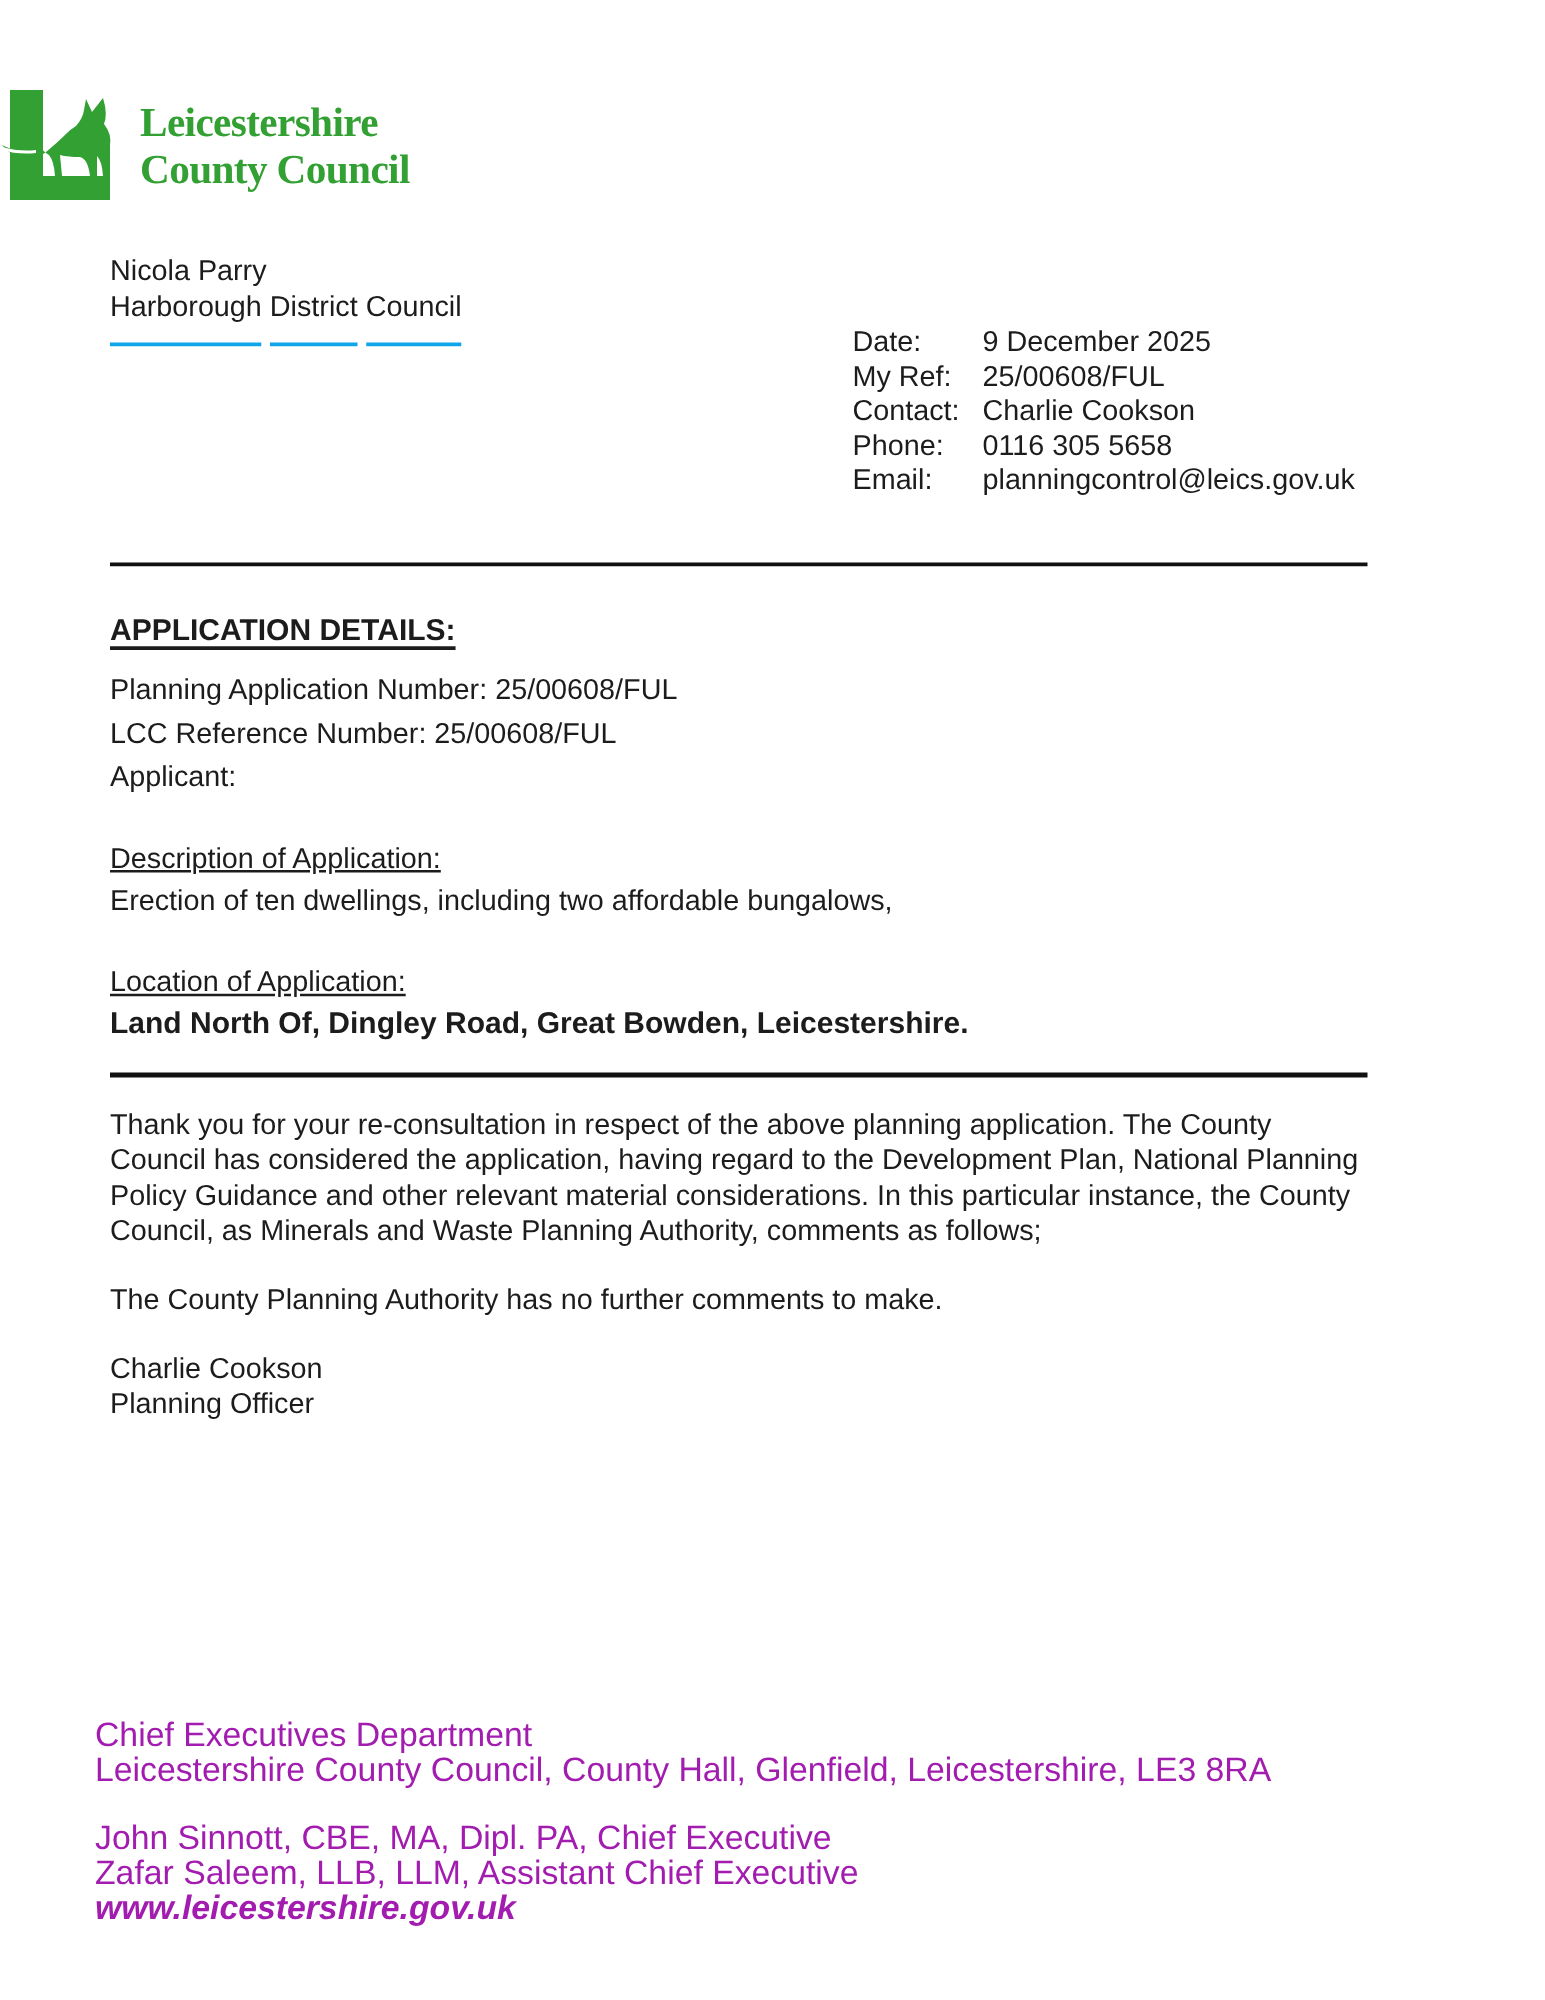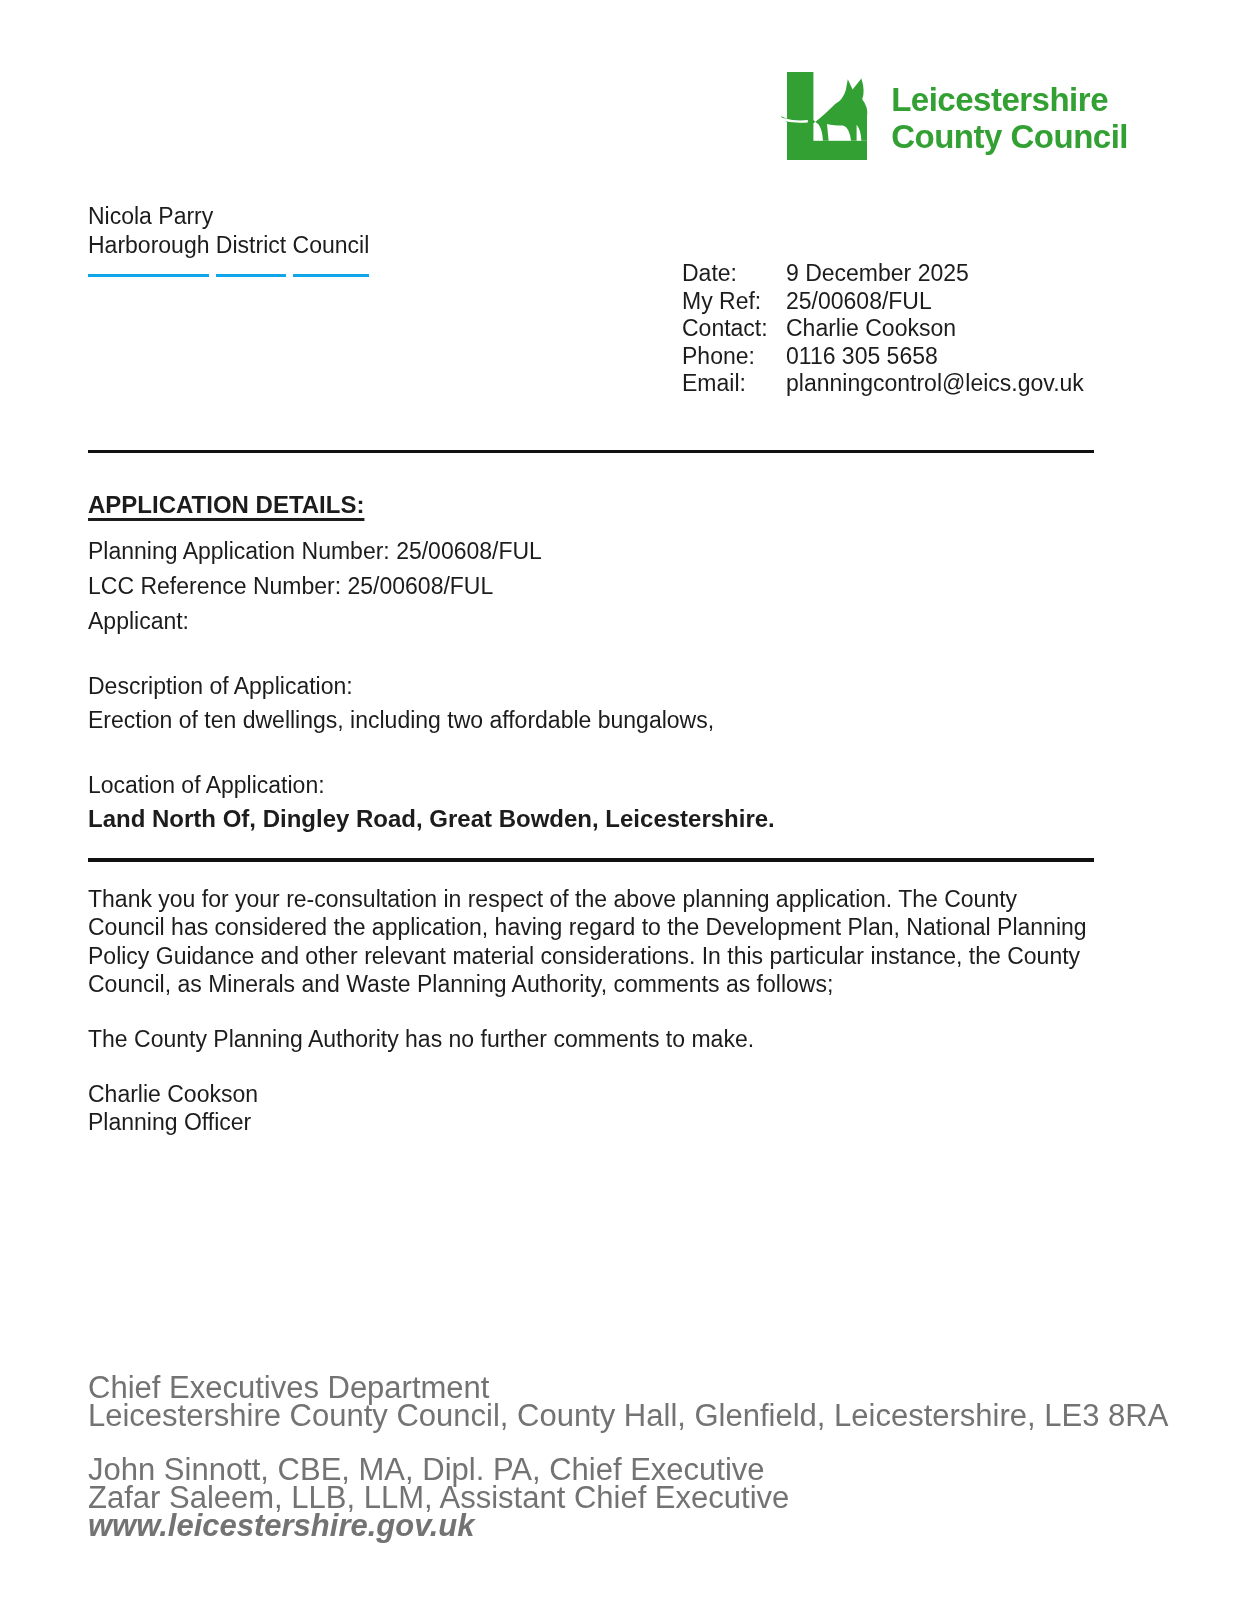--- a/index.html
+++ b/index.html
@@ -5,47 +5,47 @@
   html,body{margin:0;padding:0;background:#ffffff;}
   body{
     width:1236px;height:1600px;overflow:hidden;position:relative;
     font-family:"Liberation Sans","DejaVu Sans",sans-serif;
     color:#1c1c1c;
   }
   .page{width:1236px;height:1600px;position:relative;}
   .content{padding:0 96px 0 88px;}
 
   
-  .logo-row{display:flex;justify-content:flex-end;padding:68px 108px 0 0;height:100px;}
+  .logo-row{display:flex;padding:68px 108px 0 0;height:100px;font-family:Liberation Serif, serif;}
   .logo{display:flex;align-items:center;gap:8px;}
   .logo-text{color:#33a033;font-weight:bold;font-size:33px;line-height:37px;letter-spacing:-0.5px;}
 
   
   .address-row{display:flex;margin-top:34px;flex-direction:column;}
   .addressee{font-size:23px;line-height:29px;}
   .org .uw{border-bottom:3px solid #0ea5e9;padding-bottom:16px;}
   .meta{margin-left:auto;width:458px;font-size:23px;line-height:27.5px;}
   .meta-row{display:flex;}
   .meta-label{width:104px;flex:0 0 104px;}
   .meta-value{flex:1;}
 
   .rule1{height:3px;background:#111;width:1006px;margin-top:52px;}
   .rule2{height:4px;background:#111;width:1006px;margin-top:24px;}
 
   .section-heading{margin-top:37px;font-size:24px;font-weight:bold;line-height:30px;
     text-decoration:underline;text-decoration-thickness:2.5px;text-underline-offset:5px;}
   .line{font-size:23px;line-height:28px;}
-  .mt16{margin-top:17px;} .mt7{margin-top:7px;} .mt37{margin-top:37px;} .mt6{margin-top:6px;} .mt5{margin-top:5px;}
+  .mt16{margin-top:17px;} .mt7{margin-top:7px;} .mt37{margin-top:37px;text-decoration:underline;} .mt6{margin-top:6px;} .mt5{margin-top:5px;}
   .location-bold{font-size:24px;font-weight:bold;line-height:30px;}
 
   .para{margin-top:23px;font-size:23px;line-height:28.5px;}
   .mt26{margin-top:26px;} .mt27{margin-top:27px;}
   .sig{font-size:23px;line-height:28px;}
 
-  .footer{position:absolute;left:88px;top:1374px;color:#737373;font-size:31px;line-height:28px;}
+  .footer{position:absolute;left:76px;top:1374px;color:#a21caf;font-size:27px;line-height:28px;}
   .footer .gap{height:26px;}
   .website{font-weight:bold;font-style:italic;}
 </style>
 </head>
 <body>
 
 <div class="page">
 
   <div class="logo-row">
     <div class="logo">

